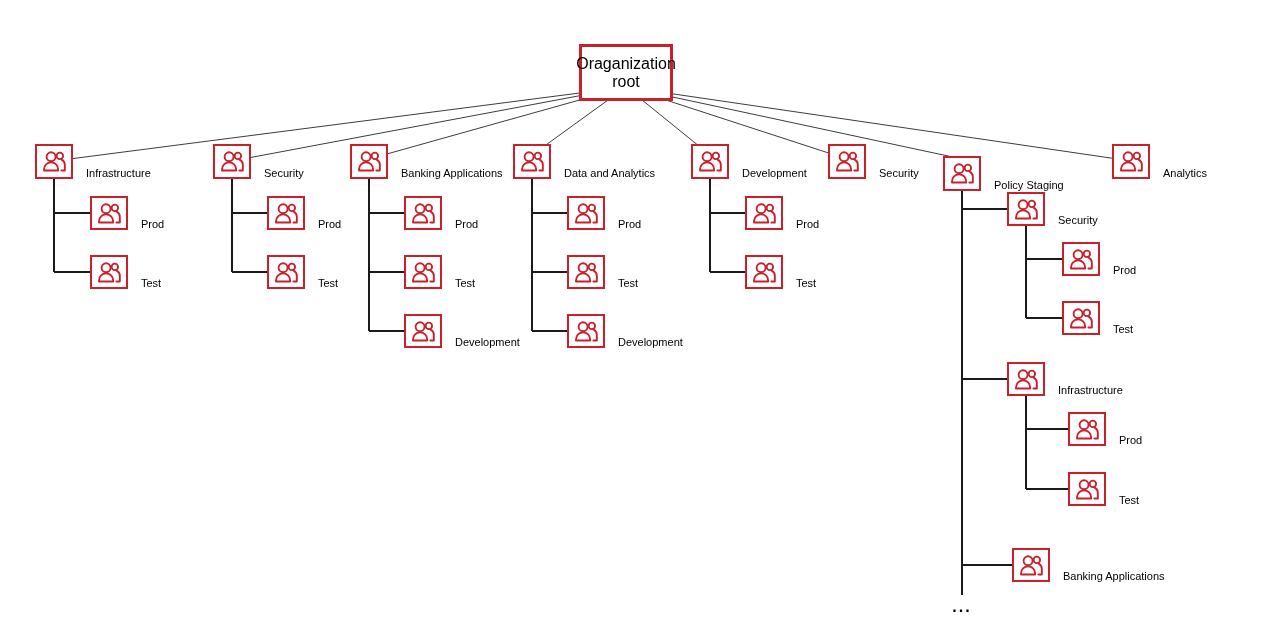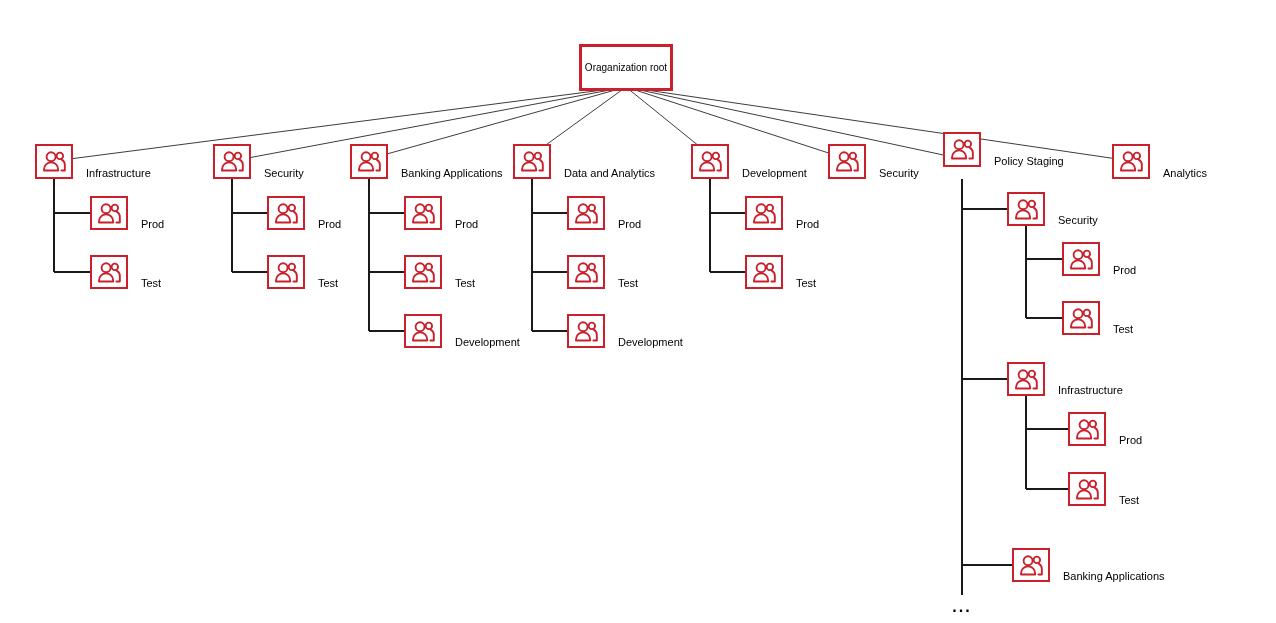--- a/index.html
+++ b/index.html
@@ -19,23 +19,23 @@
   .elbow{stroke:var(--line);stroke-width:2;fill:none;}
   .node{position:absolute;display:flex;align-items:flex-end;z-index:1;}
   .ibox{
     width:38px;height:34px;box-sizing:border-box;background:#ffffff;
     border:2px solid var(--red);display:flex;align-items:center;justify-content:center;
     flex:0 0 auto;
   }
   .node.lvl1 .ibox{height:35px;}
   .lbl{margin-left:13px;font-size:11px;white-space:nowrap;}
   .rootbox{
-    position:absolute;left:579px;top:44px;width:94px;height:47px;box-sizing:border-box;
+    position:absolute;left:579px;top:44px;width:94px;height:57px;box-sizing:border-box;
     background:#ffffff;border:3px solid var(--red);display:flex;align-items:center;
-    justify-content:center;font-size:10px;z-index:1;text-align:center;
+    justify-content:center;font-size:16px;z-index:1;text-align:center;
   }
   .ellipsis{
     position:absolute;left:946px;top:598px;width:32px;text-align:center;
     font-size:16px;font-weight:bold;letter-spacing:2px;z-index:1;
   }
   .iconsvg{width:28px;height:25px;display:block;}
   .iconsvg *{stroke:var(--red);stroke-width:1.8;fill:none;stroke-linecap:round;stroke-linejoin:round;}
 </style>
 </head>
 <body>
@@ -122,21 +122,21 @@
   <span class="lbl">Development</span>
 </div>
 <div class="node lvl1" style="left:828px;top:144px">
   <div class="ibox">
       <svg class="iconsvg">
         <use href="#users"></use>
       </svg>
     </div>
   <span class="lbl">Security</span>
 </div>
-<div class="node lvl1" style="left:943px;top:132px">
+<div class="node lvl1" style="left:943px;top:156px">
   <div class="ibox">
       <svg class="iconsvg">
         <use href="#users"></use>
       </svg>
     </div>
   <span class="lbl">Policy Staging</span>
 </div>
 <div class="node lvl1" style="left:1112px;top:144px">
   <div class="ibox">
       <svg class="iconsvg">

